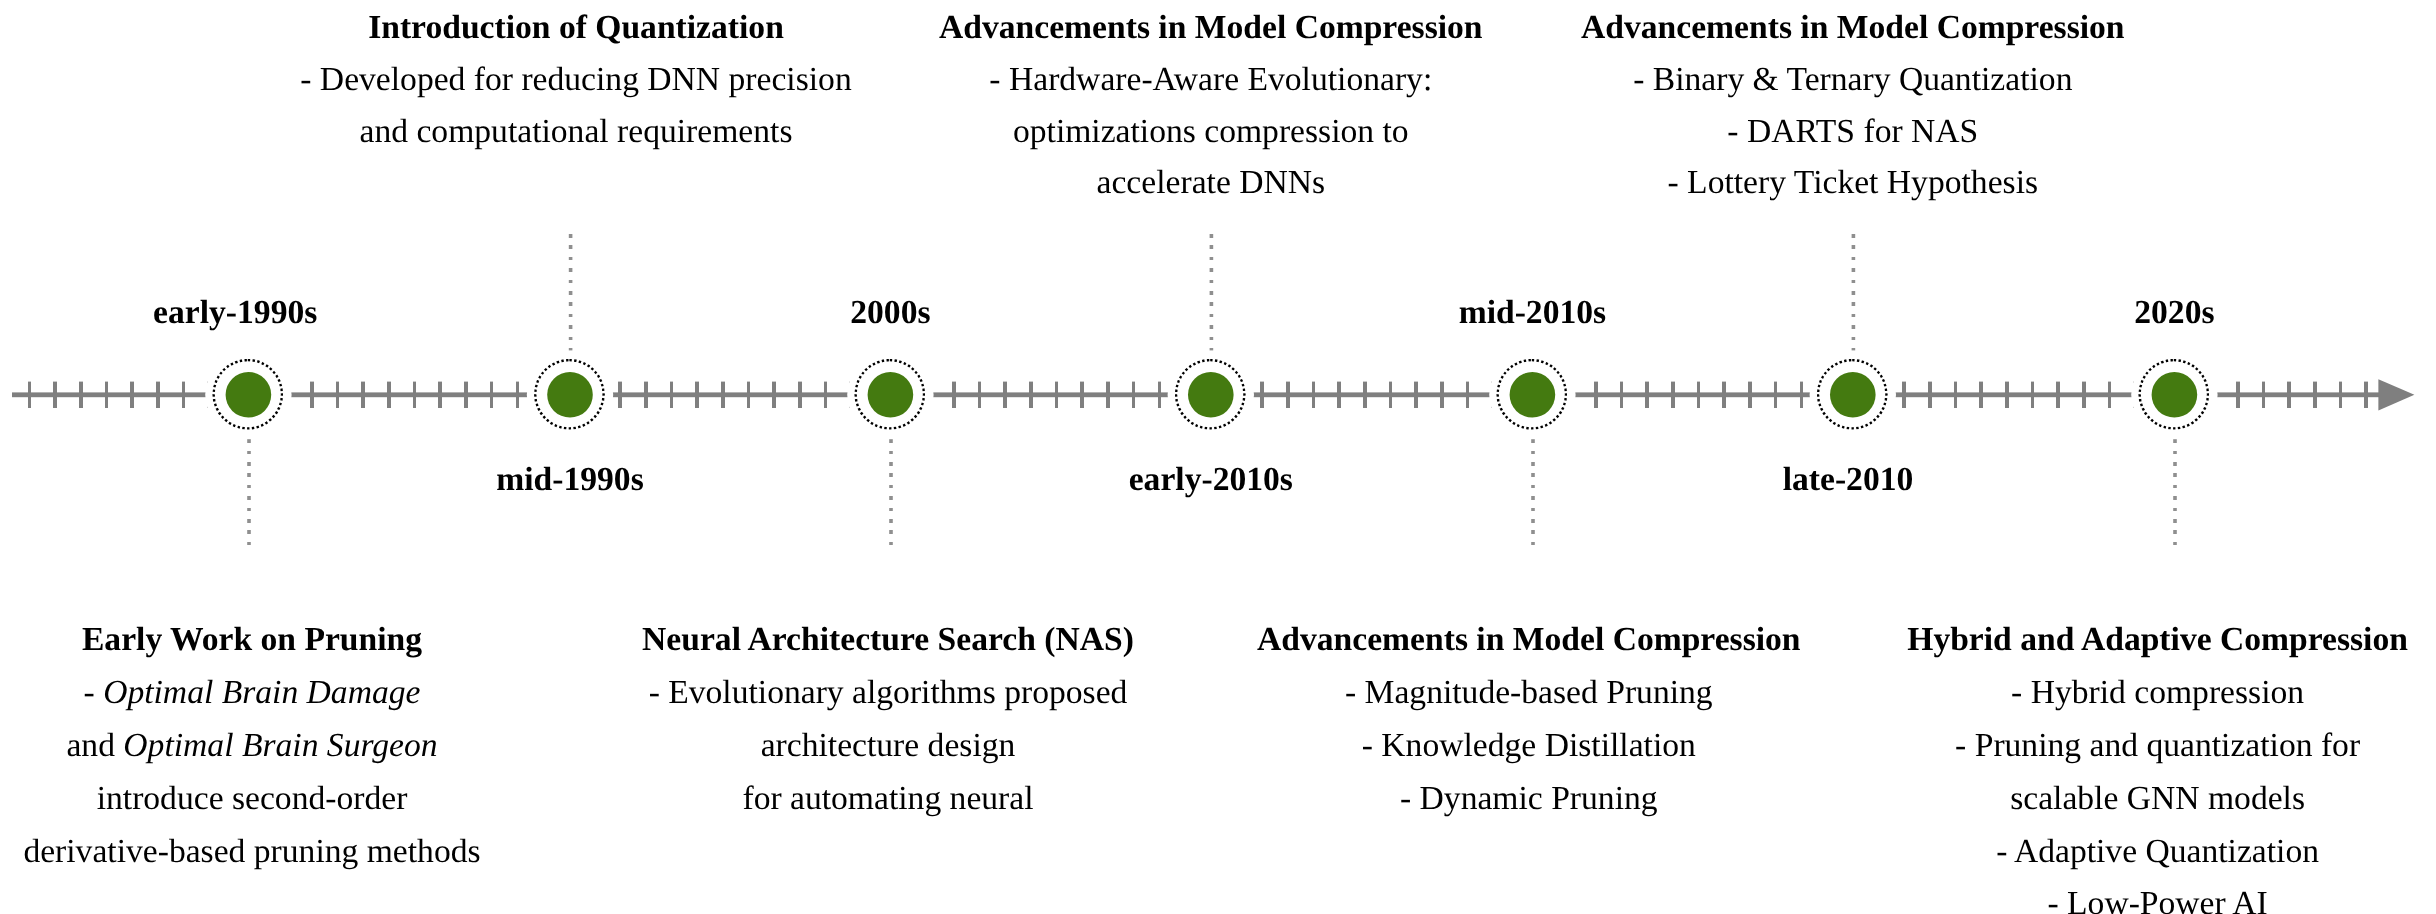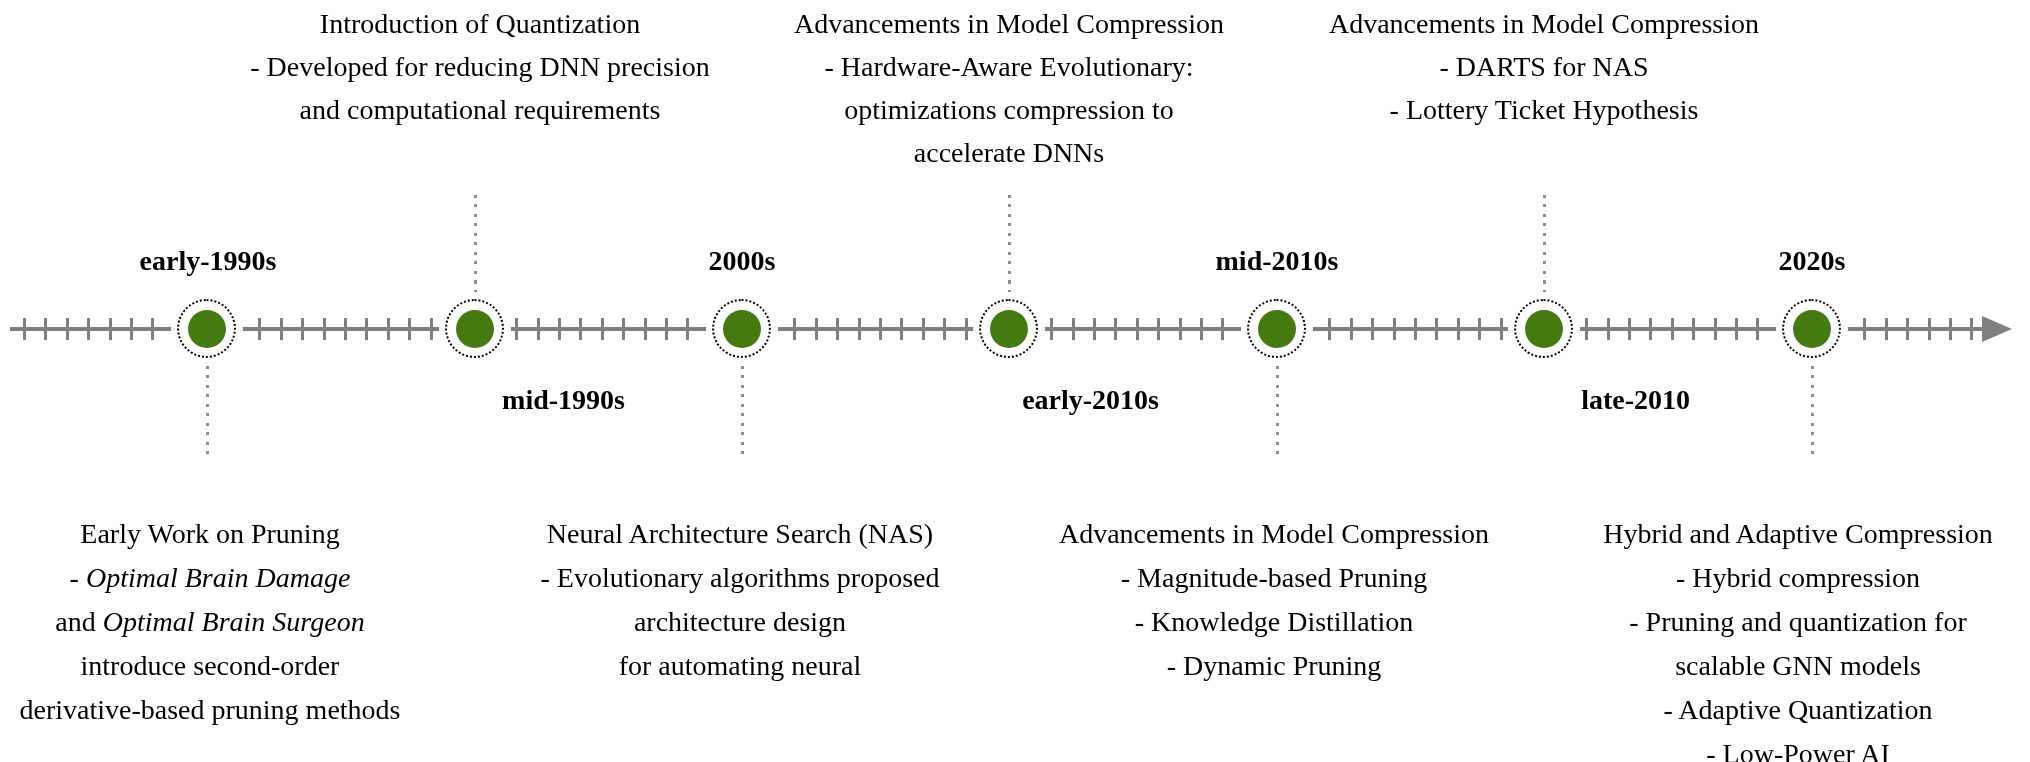--- a/index.html
+++ b/index.html
@@ -50,26 +50,26 @@
       #8f8f8f 0px, #8f8f8f 3px, transparent 3px, transparent 9.5px);
   }
   .connector.up{top:195px;height:97px;}
   .connector.down{top:366px;height:94px;}
   
   .era{
     position:absolute;width:300px;margin-left:-150px;
     font-size:28px;font-weight:bold;text-align:center;line-height:32px;
   }
   .era.above{top:245px;}
-  .era.below{top:384px;text-align:right;}
+  .era.below{top:384px;}
   
   .tblock{position:absolute;text-align:center;font-size:28px;}
   .tblock.top{top:2px;line-height:43px;}
   .tblock.bottom{top:512px;line-height:44px;}
-  .btitle{font-weight:normal;}
+  .btitle{font-weight:bold;}
   .bline i{font-style:italic;margin-top:40px;}
 </style>
 </head>
 <body>
 
 <div id="canvas">
 
   <div class="axis-ticks"></div>
   <div class="axis-line"></div>
   <div class="arrowhead"></div>
@@ -111,21 +111,21 @@
       <div class="disc"></div>
       <div class="ring"></div>
       <div class="dot"></div>
     </div>
   <div class="node" style="left:1812px">
       <div class="disc"></div>
       <div class="ring"></div>
       <div class="dot"></div>
     </div>
 
-  <div class="era above" style="left:208px">early-1990s</div>
+  <div class="era above" style="left:196px">early-1990s</div>
   <div class="era below" style="left:475px">mid-1990s</div>
   <div class="era above" style="left:742px">2000s</div>
   <div class="era below" style="left:1009px">early-2010s</div>
   <div class="era above" style="left:1277px">mid-2010s</div>
   <div class="era below" style="left:1540px">late-2010</div>
   <div class="era above" style="left:1812px">2020s</div>
 
   <div class="tblock top" style="left:200px;width:560px">
     <div class="btitle">Introduction of Quantization</div>
     <div class="bline">- Developed for reducing DNN precision</div>
@@ -134,20 +134,21 @@
 
   <div class="tblock top" style="left:729px;width:560px">
     <div class="btitle">Advancements in Model Compression</div>
     <div class="bline">- Hardware-Aware Evolutionary:</div>
     <div class="bline">optimizations compression to</div>
     <div class="bline">accelerate DNNs</div>
   </div>
 
   <div class="tblock top" style="left:1264px;width:560px">
     <div class="btitle">Advancements in Model Compression</div>
+    <div class="bline">- Binary &amp; Ternary Quantization</div>
     <div class="bline">- DARTS for NAS</div>
     <div class="bline">- Lottery Ticket Hypothesis</div>
   </div>
 
   <div class="tblock bottom" style="left:-20px;width:460px">
     <div class="btitle">Early Work on Pruning</div>
     <div class="bline"><span>- </span><i>Optimal Brain Damage</i></div>
     <div class="bline"><span>and </span><i>Optimal Brain Surgeon</i></div>
     <div class="bline">introduce second-order</div>
     <div class="bline">derivative-based pruning methods</div>

